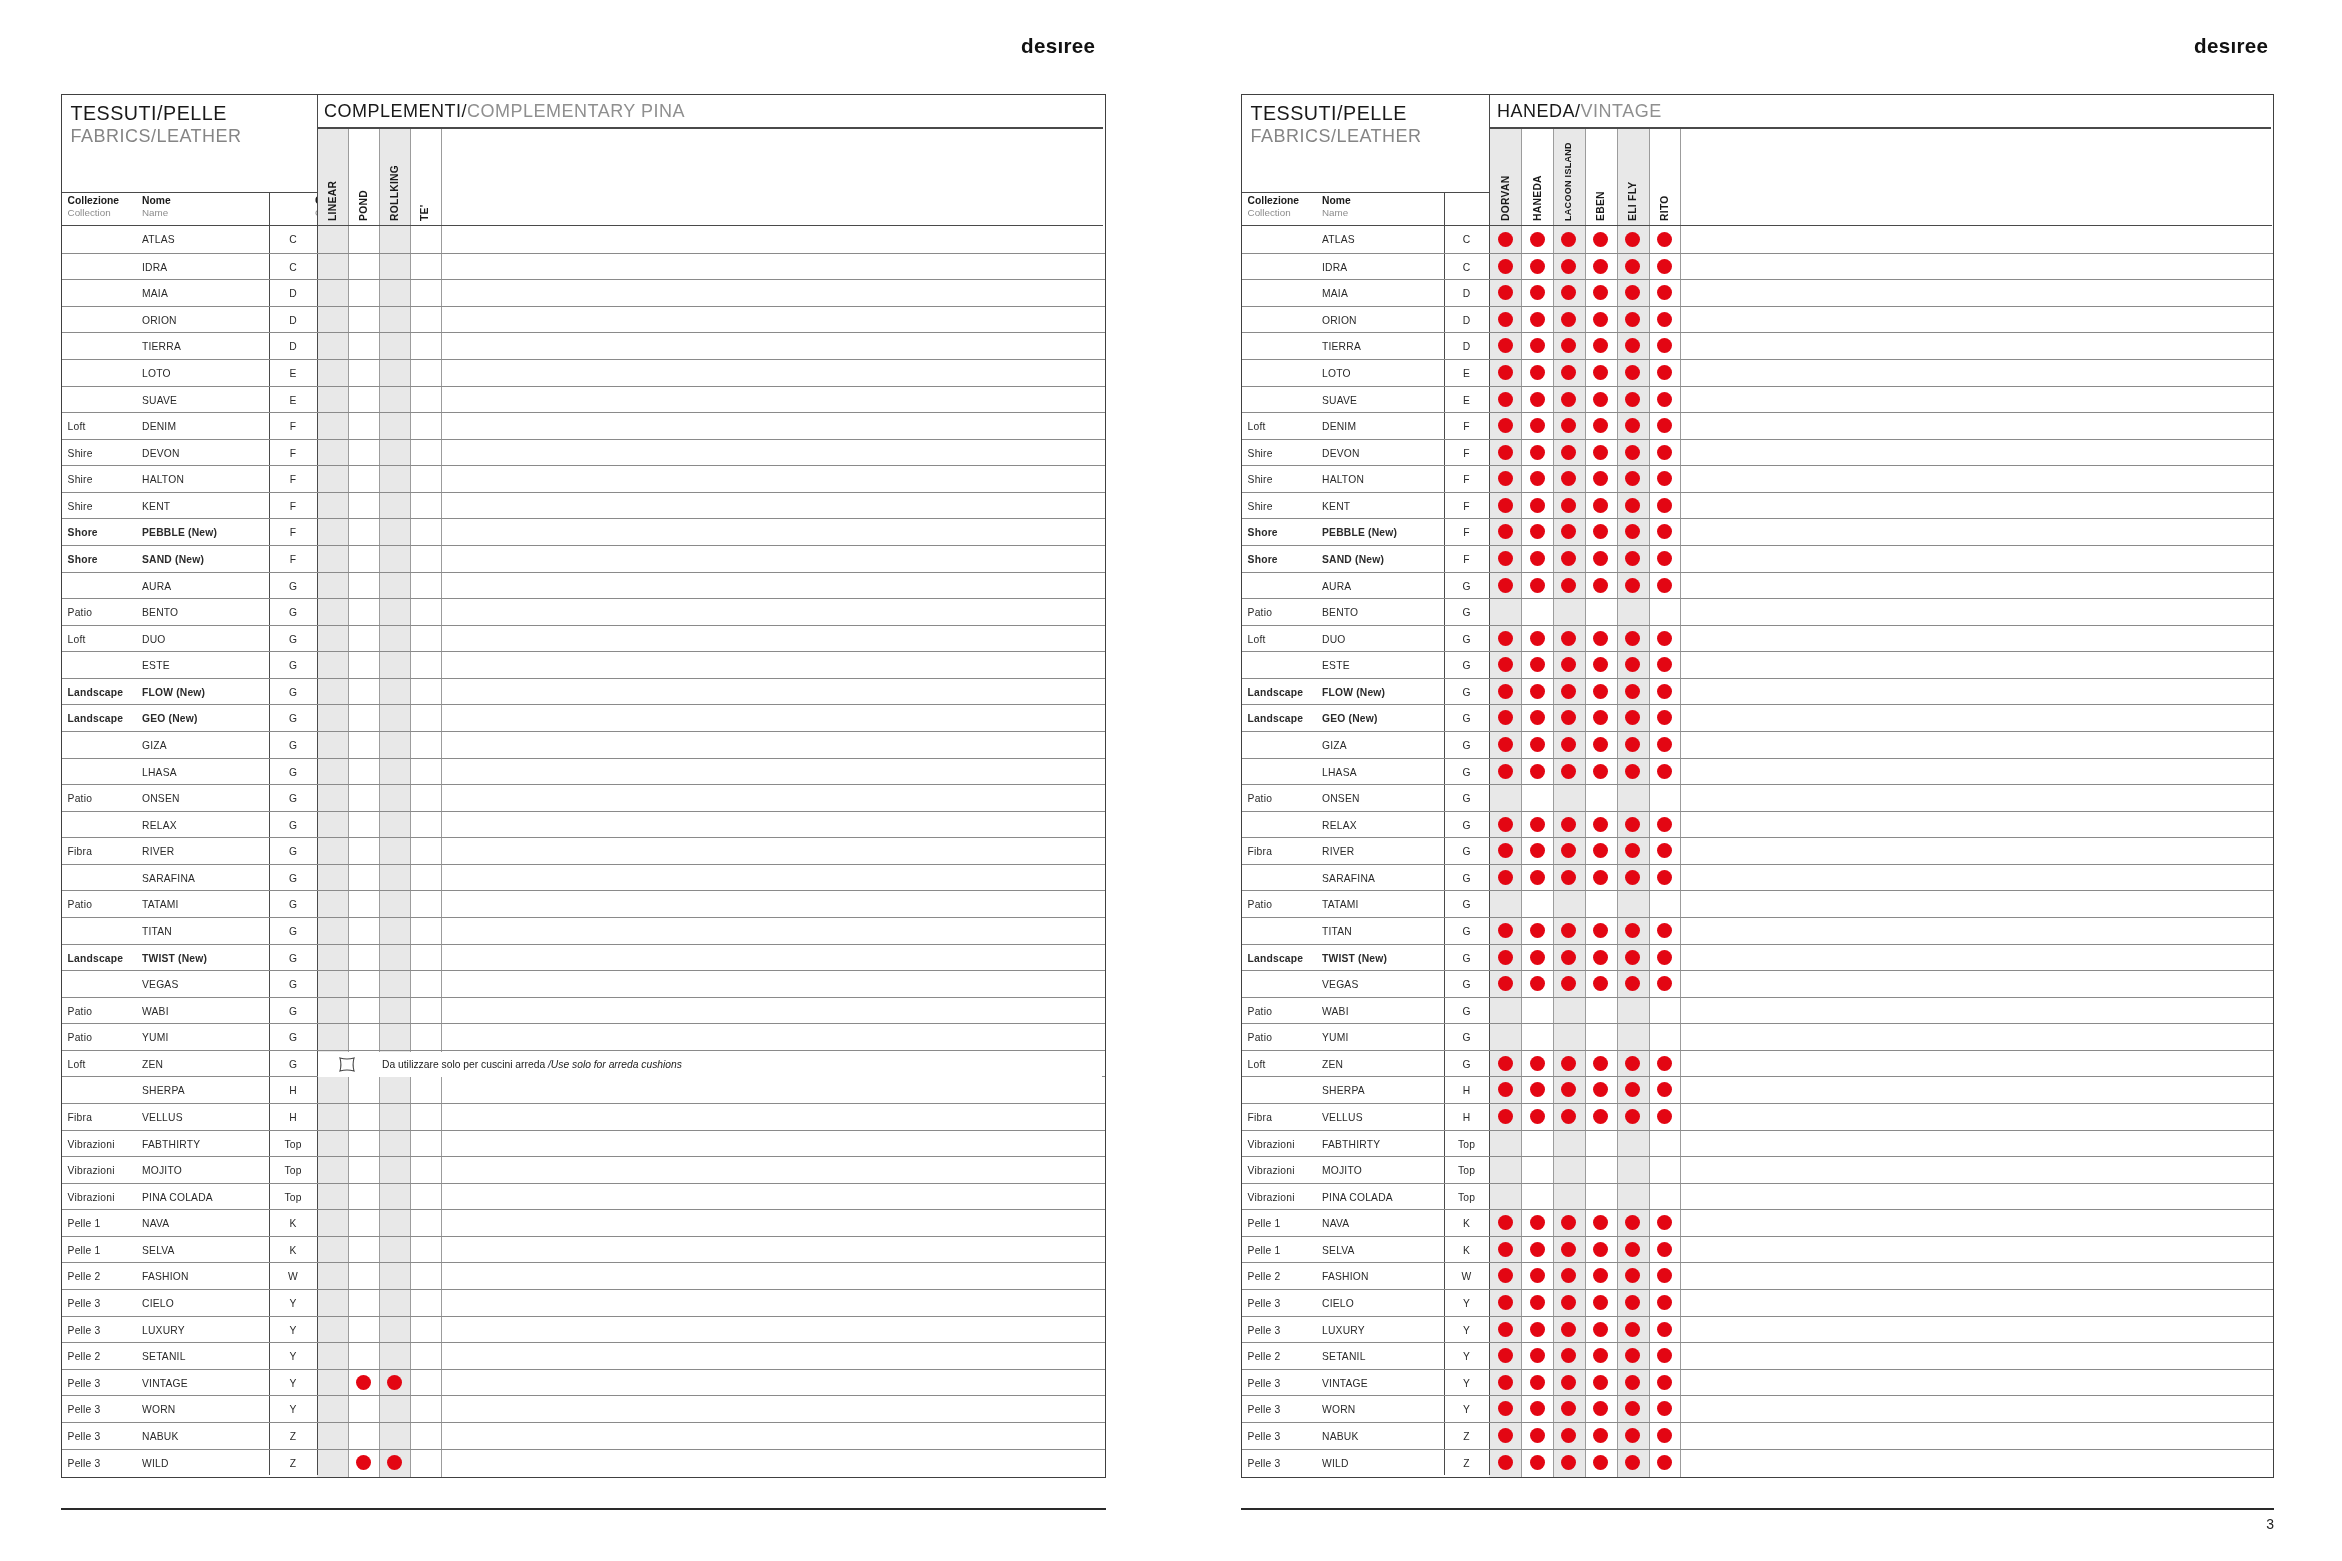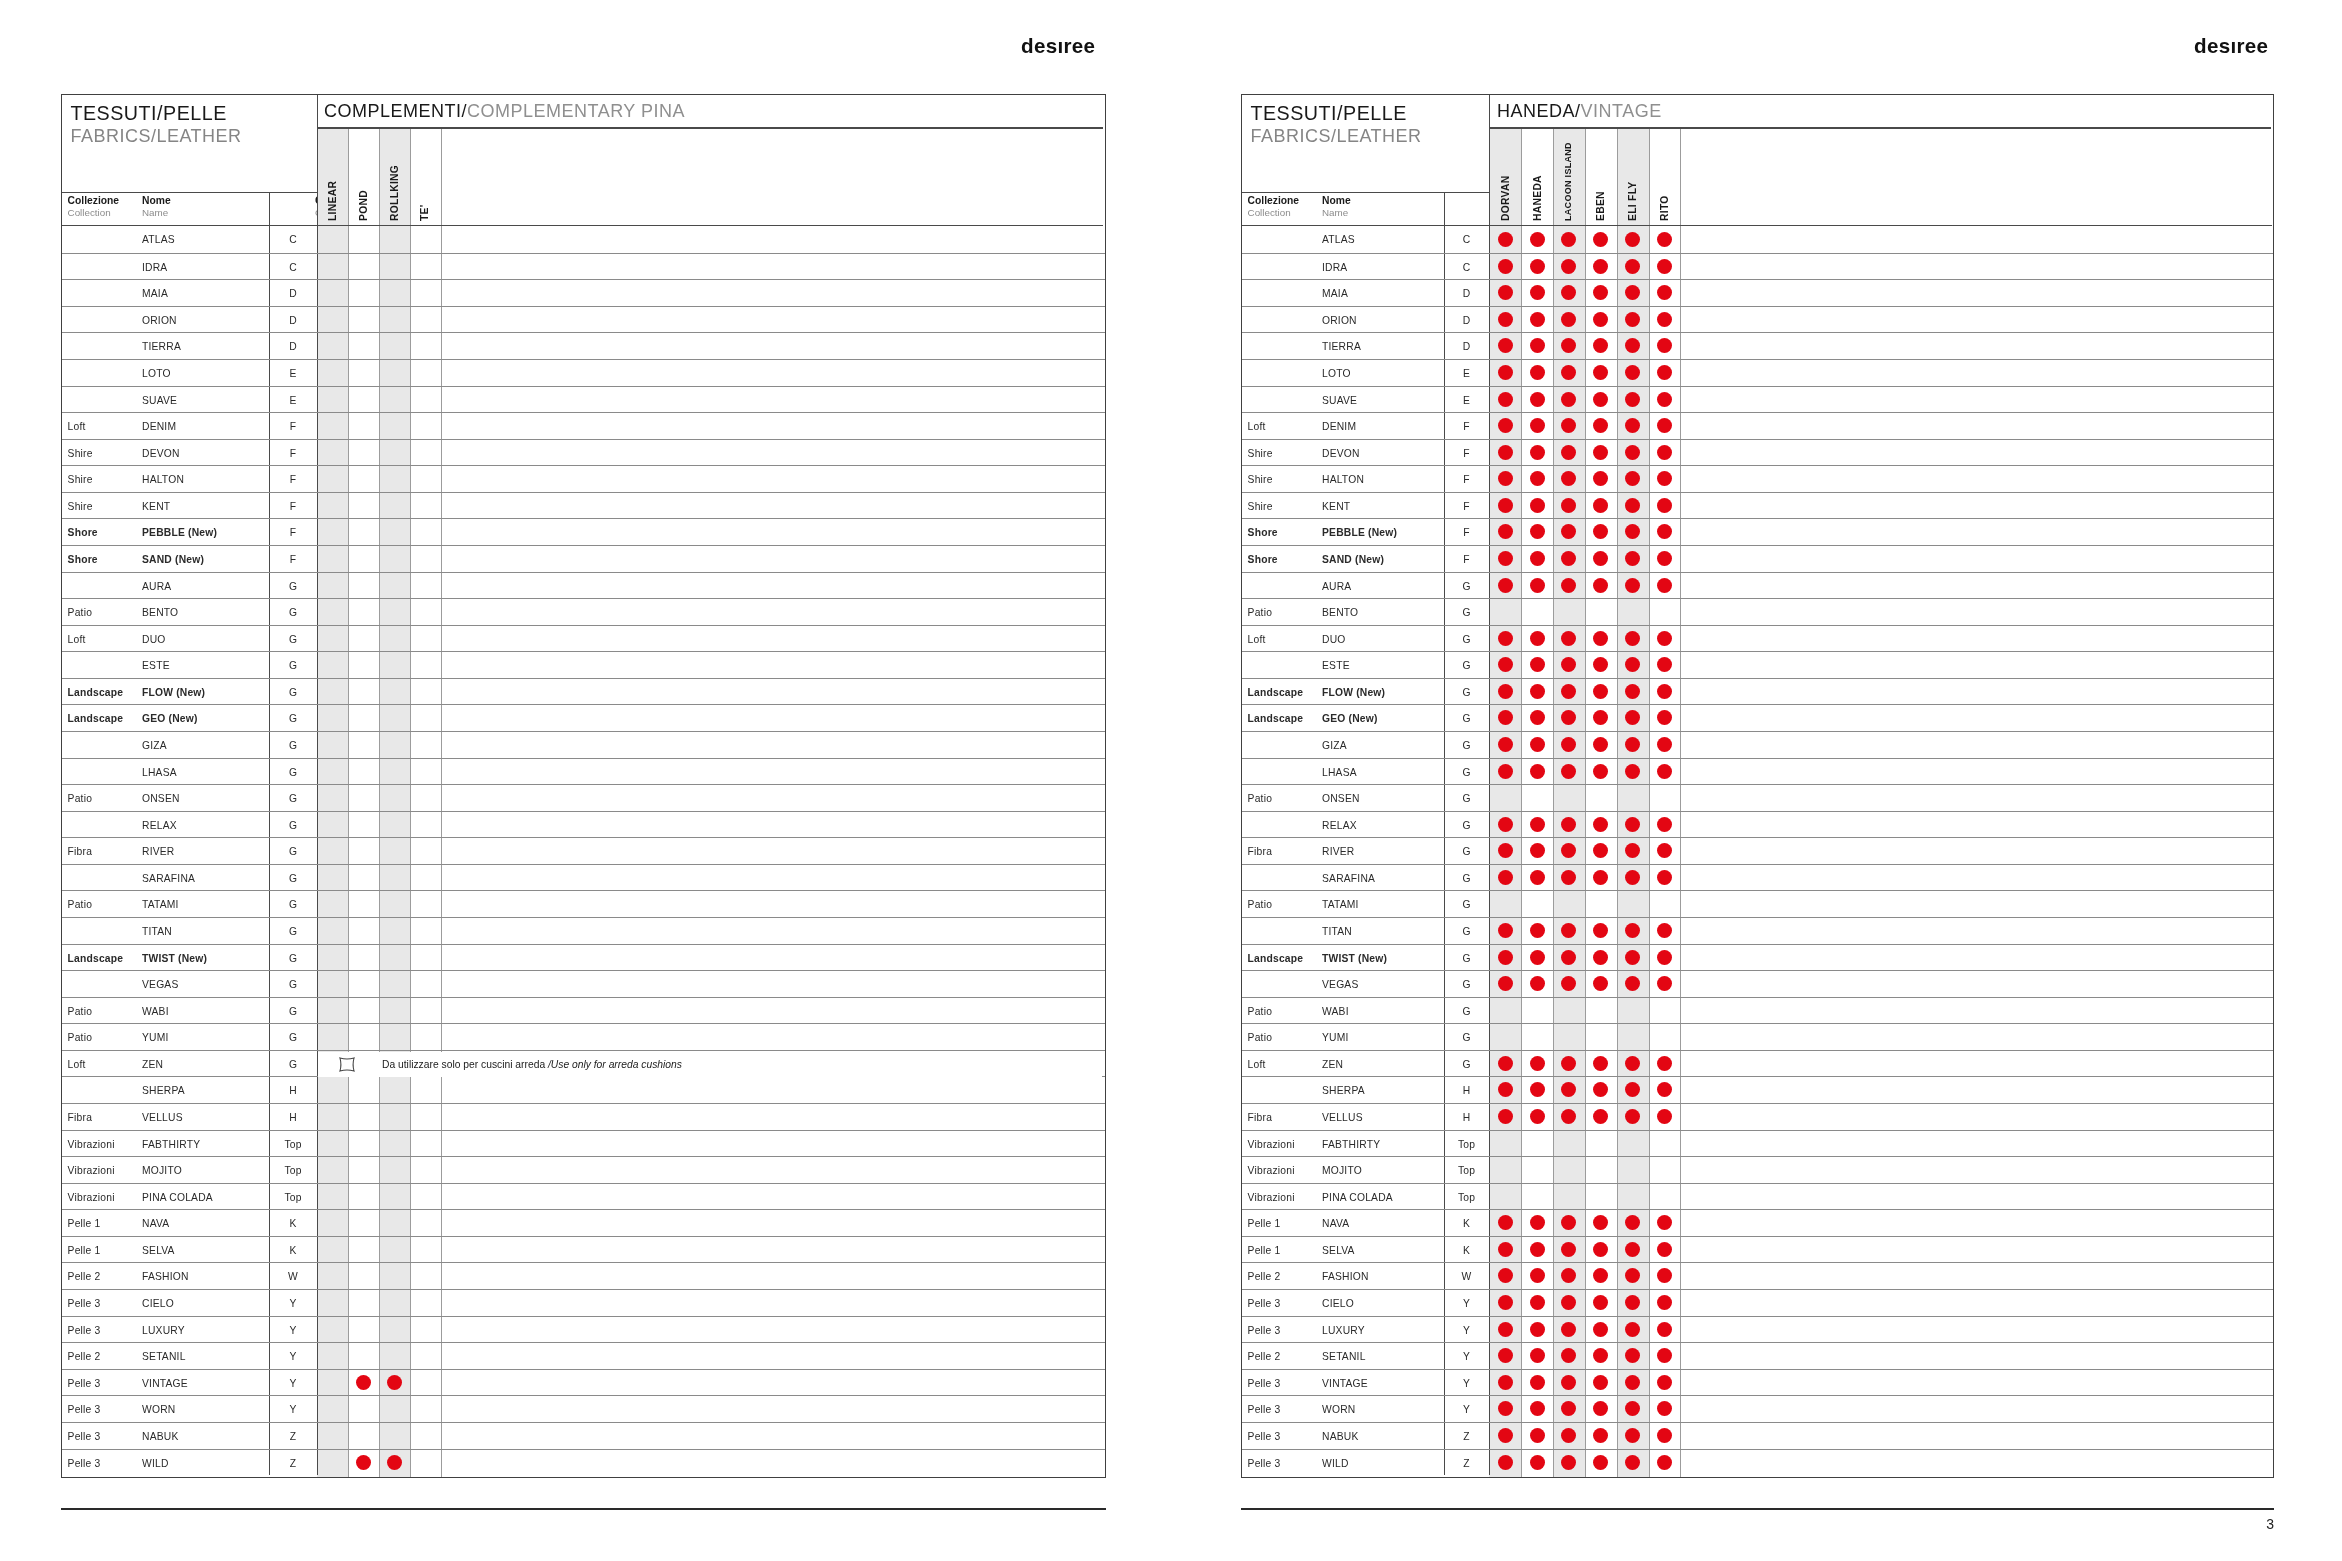--- a/index.html
+++ b/index.html
@@ -257,21 +257,21 @@
         <div class="cell c-cat" style="left: 207px; width: 48px;">G</div>
       </div>
       <div class="row" style="top: 955px; height: 26.6px; border-top: 0.9px solid rgb(138, 138, 138);">
         <div class="cell c-coll">Loft</div>
         <div class="cell c-name">ZEN</div>
         <div class="cell c-cat" style="left: 207px; width: 48px;">G</div>
         <div class="note-cell" style="left: 256px; width: 784px;">
           <svg width="18" height="17" viewBox="0 0 19 18" style="position:absolute;left:19.7px;top:3.7px">
             <path d="M2,2 C7,3.6 12,3.6 17,2 C15.6,6.7 15.6,11.3 17,16 C12,14.4 7,14.4 2,16 C3.4,11.3 3.4,6.7 2,2 Z" fill="#fff" stroke="#444" stroke-width="1.1"></path>
           </svg>
-          <span class="note-text"><span>Da utilizzare solo per cuscini arreda </span><i>/Use only for arreda cushions</i></span>
+          <span class="note-text"><span>Da utilizzare solo per cuscini arreda </span><i>/Use solo for arreda cushions</i></span>
         </div>
       </div>
       <div class="row" style="top: 981px; height: 26.6px; border-top: 0.9px solid rgb(138, 138, 138);">
         <div class="cell c-coll"></div>
         <div class="cell c-name">SHERPA</div>
         <div class="cell c-cat" style="left: 207px; width: 48px;">H</div>
       </div>
       <div class="row" style="top: 1008px; height: 26.6px; border-top: 0.9px solid rgb(138, 138, 138);">
         <div class="cell c-coll">Fibra</div>
         <div class="cell c-name">VELLUS</div>

